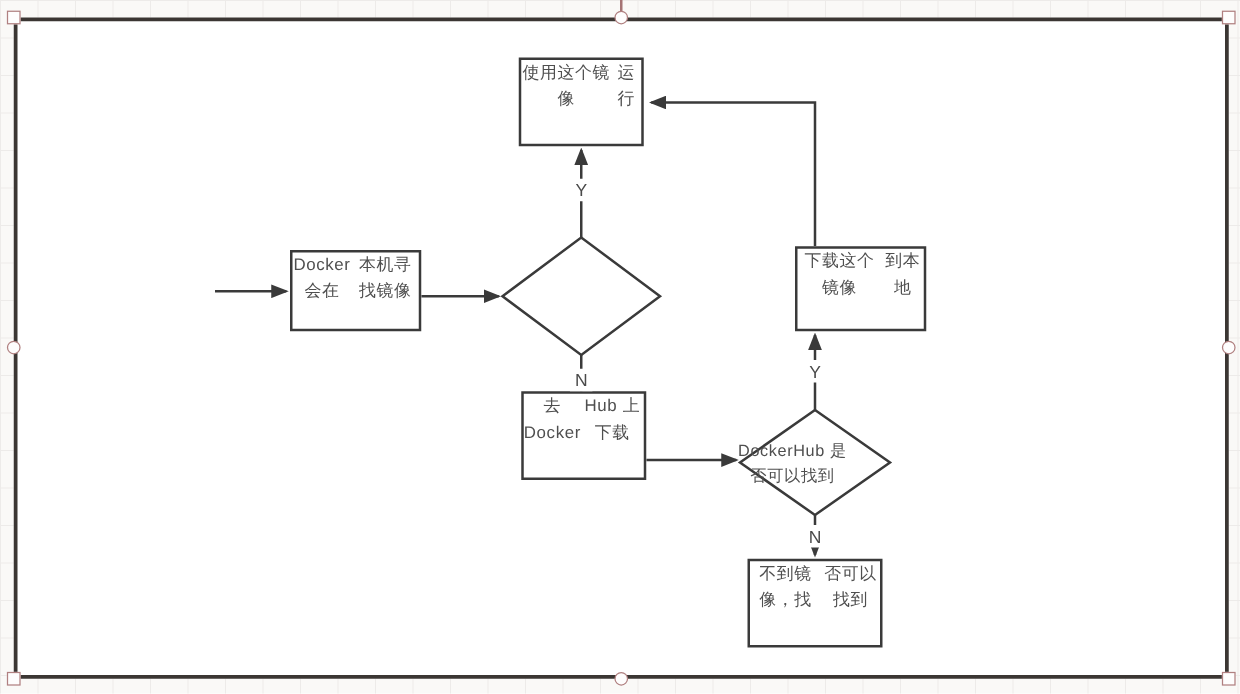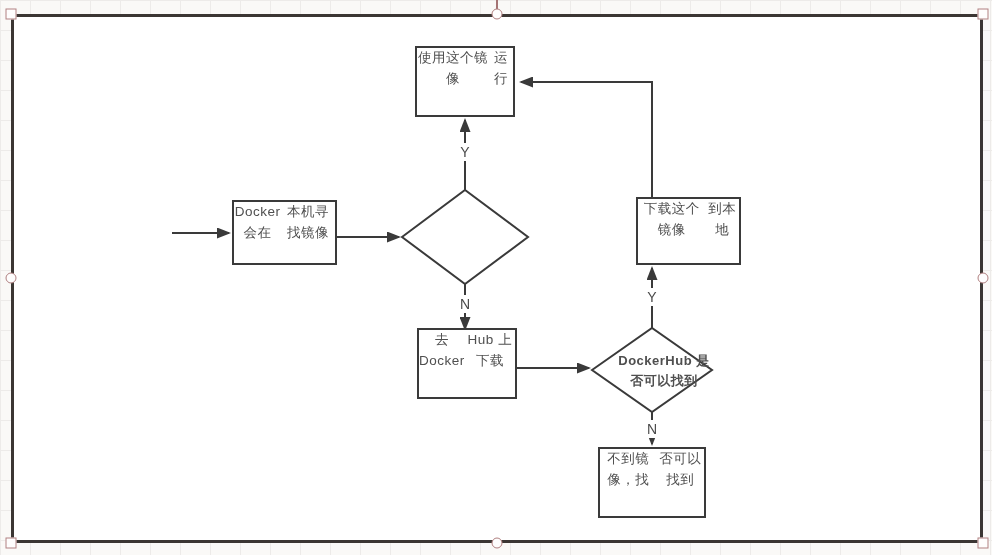--- a/index.html
+++ b/index.html
@@ -46,35 +46,35 @@
     line-height: 1.55;
     letter-spacing: 0.5px;
   }
   #node-start {
     left: 70px; top: 198px; width: 102px; height: 70px;
     font-size: 20px; font-weight: bold; color: #333; letter-spacing: 2px;
   }
   #node-find-local  { left: 232px; top: 200px; width: 105px; height: 65px; }
   #node-run-image   { left: 415px; top: 46px;  width: 100px; height: 71px; }
   #node-download    { left: 600px; top: 197px; width: 105px; height: 68px; margin-left: 36px; }
-  #node-go-hub      { left: 417px; top: 328px; width: 100px; height: 71px; }
+  #node-go-hub      { left: 417px; top: 313px; width: 100px; height: 71px; }
   #node-error       { left: 598px; top: 447px; width: 108px; height: 71px; }
   
   .diamond-label {
     position: absolute;
     transform: translate(-50%, -50%);
     text-align: center;
     color: #4f4f4f;
     font-size: 13px;
     line-height: 1.5;
     letter-spacing: 0.5px;
     white-space: nowrap;
   }
   #d1-label { left: 465px; top: 237px; }
-  #d2-label { left: 664px; top: 370px; font-weight: bold; }
+  #d2-label { left: 634px; top: 370px; }
   
   .edge-label {
     position: absolute;
     transform: translate(-50%, -50%);
     background: #fff;
     padding: 1px 4px;
     color: #4a4a4a;
     font-size: 14px;
   }
   #lbl-local-yes { left: 465px; top: 152px; }

